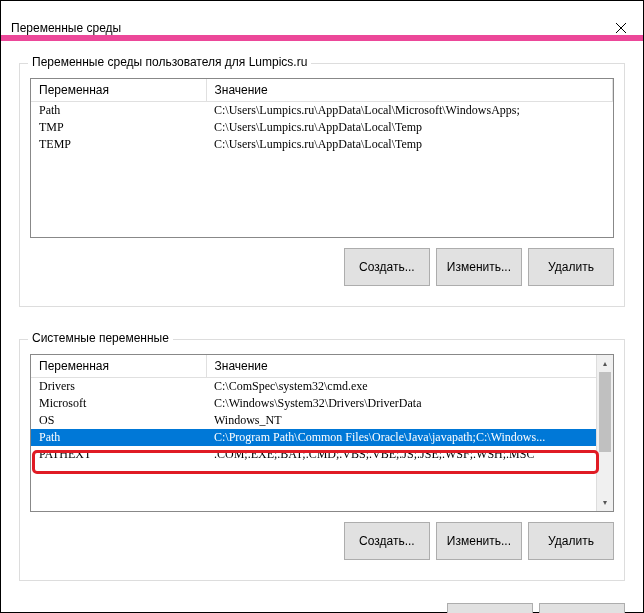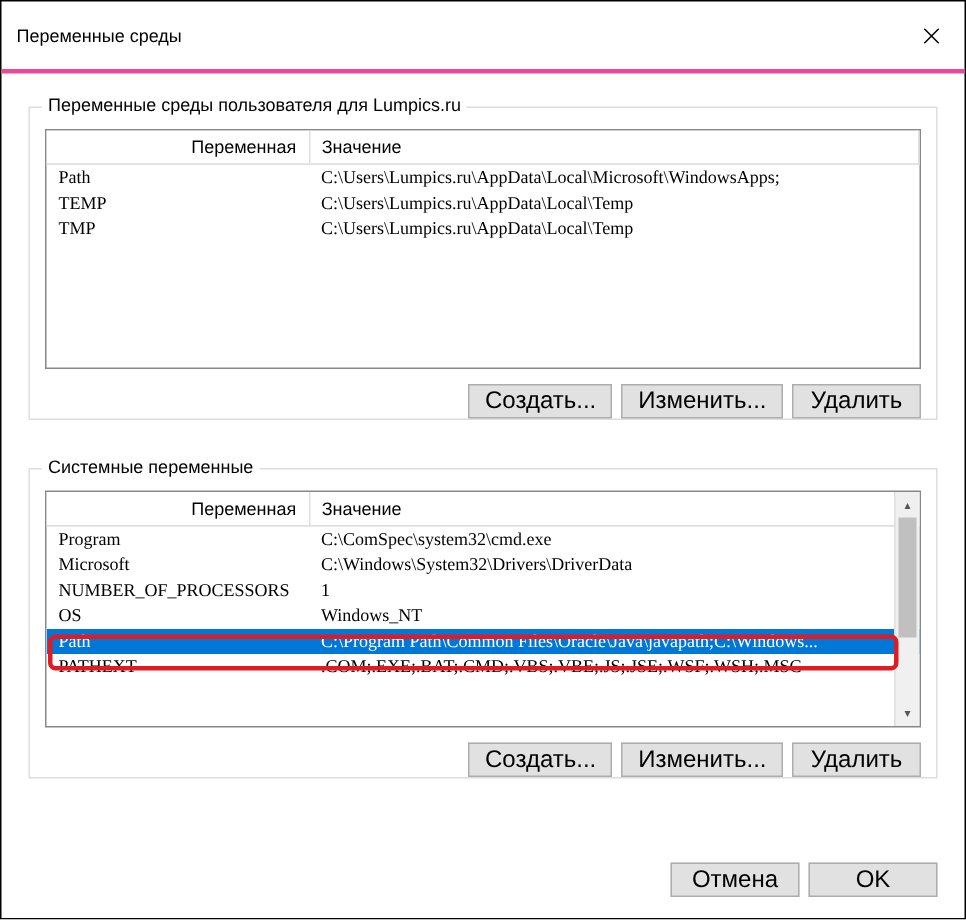--- a/index.html
+++ b/index.html
@@ -13,47 +13,48 @@
     }
     .window {
       width: 644px;
       height: 613px;
       border: 1px solid #000;
       background: #fff;
       display: flex;
       flex-direction: column;
     }
     .titlebar {
-      height: 48px;
+      height: 20px;
       display: flex;
       align-items: center;
       justify-content: space-between;
       padding: 0 0 0 10px;
-      border-bottom: 3px solid #ec4899;
+      border-bottom: 6px solid #ec4899;
+      margin-top: 20px;
     }
     .titlebar-title { font-size: 12px; }
     .close-btn {
       width: 45px;
       height: 31px;
       display: flex;
       align-items: center;
       justify-content: center;
       cursor: pointer;
     }
     .close-btn svg { width: 10px; height: 10px; }
     .content {
       flex: 1;
       padding: 10px 18px;
       display: flex;
       flex-direction: column;
     }
     .group {
       border: 1px solid #ddd;
       margin-top: 12px;
-      padding: 10px 10px 0 10px;
+      padding: 10px 10px 20px 10px;
       position: relative;
     }
     .group-label {
       position: absolute;
       top: -9px;
       left: 8px;
       background: #fff;
       padding: 0 4px;
       font-size: 12px;
     }
@@ -71,21 +72,21 @@
       font-size: 12px;
     }
     .table th {
       text-align: left;
       font-weight: normal;
       padding: 4px 8px;
       border-bottom: 1px solid #e0e0e0;
       border-right: 1px solid #e0e0e0;
       background: #fff;
     }
-    .table th:first-child { width: 175px; text-align: right; }
+    .table th:first-child { width: 175px; }
     .table td {
       padding: 1px 8px;
       white-space: nowrap;
       overflow: hidden;
       text-overflow: ellipsis;
       max-width: 200px;
       font-family: Liberation Serif, serif;
     }
     .table tr.selected td {
       background: #0078d7;
@@ -125,24 +126,24 @@
       background: #c0c0c0;
     }
     .btn-row {
       display: flex;
       justify-content: flex-end;
       gap: 6px;
       margin-top: 10px;
     }
     .btn {
       min-width: 86px;
-      height: 23px;
+      height: 38px;
       border: 1px solid #adadad;
       background: #e1e1e1;
-      font-size: 16px;
+      font-size: 12px;
       font-family: inherit;
       cursor: pointer;
       padding: 0 10px;
     }
     .footer {
       display: flex;
       justify-content: flex-end;
       gap: 6px;
       padding: 12px 18px 14px 18px;
     }
@@ -171,25 +172,25 @@
               <th>Переменная</th>
               <th>Значение</th>
             </tr>
           </thead>
           <tbody>
             <tr>
                 <td>Path</td>
                 <td>C:\Users\Lumpics.ru\AppData\Local\Microsoft\WindowsApps;</td>
               </tr>
             <tr>
+                <td>TMP</td>
+                <td>C:\Users\Lumpics.ru\AppData\Local\Temp</td>
+              </tr>
+            <tr>
                 <td>TEMP</td>
-                <td>C:\Users\Lumpics.ru\AppData\Local\Temp</td>
-              </tr>
-            <tr>
-                <td>TMP</td>
                 <td>C:\Users\Lumpics.ru\AppData\Local\Temp</td>
               </tr>
           </tbody>
         </table>
       </div>
       <div class="btn-row">
         <button class="btn">Создать...</button>
         <button class="btn">Изменить...</button>
         <button class="btn">Удалить</button>
       </div>
@@ -200,30 +201,26 @@
       <div class="table-wrap" style="height:158px">
         <table class="table">
           <thead>
             <tr>
               <th>Переменная</th>
               <th>Значение</th>
             </tr>
           </thead>
           <tbody id="sys-body">
             <tr>
-                <td>Program</td>
+                <td>Drivers</td>
                 <td>C:\ComSpec\system32\cmd.exe</td>
               </tr>
             <tr>
                 <td>Microsoft</td>
                 <td>C:\Windows\System32\Drivers\DriverData</td>
-              </tr>
-            <tr>
-                <td>NUMBER_OF_PROCESSORS</td>
-                <td>1</td>
               </tr>
             <tr>
                 <td>OS</td>
                 <td>Windows_NT</td>
               </tr>
             <tr class="selected">
                 <td>Path</td>
                 <td>C:\Program Path\Common Files\Oracle\Java\javapath;C:\Windows...</td>
               </tr>
             <tr>

